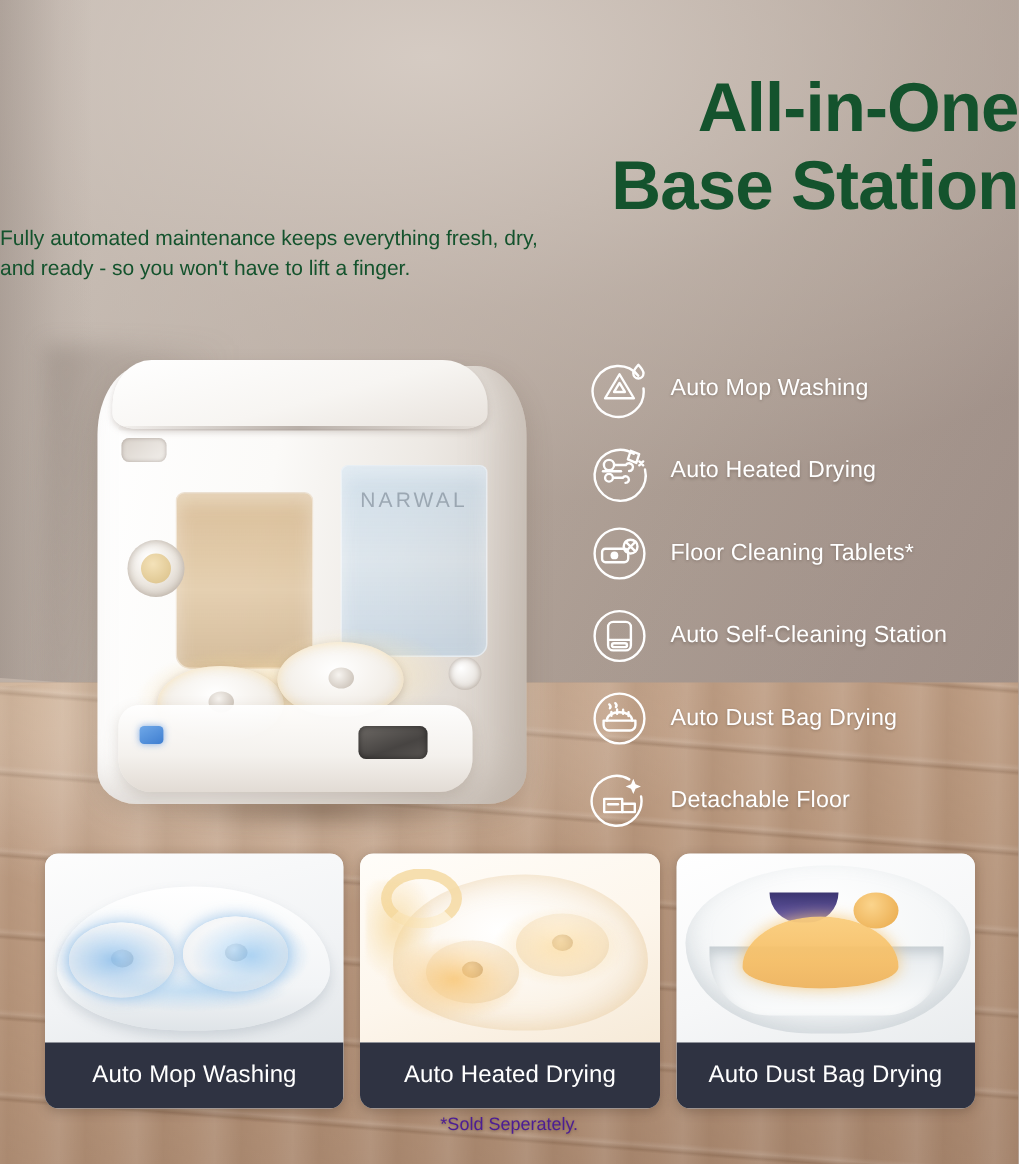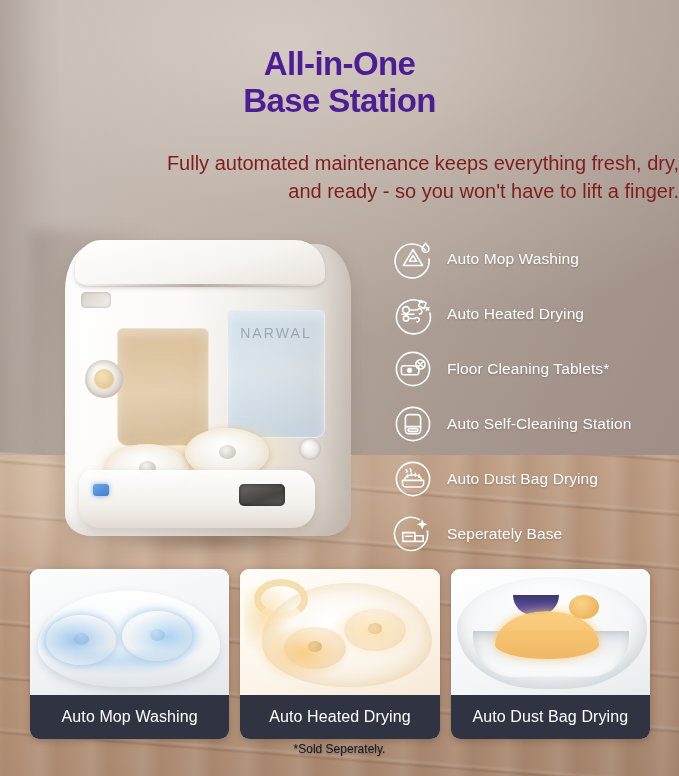--- a/index.html
+++ b/index.html
@@ -81,39 +81,39 @@
     transform: skewY(4deg);
     transform-origin: left top;
     opacity: .85;
   }
 
   
   .headline {
     position: absolute;
     left: 0; right: 0;
     top: 46px;
-    text-align: center;
-    font-size: 33px;
+    text-align: right;
+    font-size: 46px;
     font-weight: bold;
     line-height: 1.12;
     letter-spacing: -0.6px;
-    color: #4c1d95;
+    color: #14532d;
   }
   .headline .l2 { display: block; }
 
   .subhead {
     position: absolute;
     left: 0; right: 0;
     top: 149px;
-    text-align: right;
-    font-size: 20px;
+    text-align: left;
+    font-size: 14px;
     line-height: 1.42;
-    color: #7f1d1d;
-  }
-  .subhead .s2 { display: block; margin-left: 44px; }
+    color: #14532d;
+  }
+  .subhead .s2 { display: block; }
 
   
   .features {
     position: absolute;
     left: 392px;
     top: 231px;
     width: 285px;
   }
   .feature-row {
     display: flex;
@@ -389,21 +389,21 @@
     background: linear-gradient(180deg,#3b3570,#6d5fb0);
   }
 
   
   .footnote {
     position: absolute;
     left: 0; right: 0;
     top: 742px;
     text-align: center;
     font-size: 12px;
-    color: #0f172a;
+    color: #4c1d95;
     text-shadow: 0 1px 2px rgba(70,50,36,0.45);
   }
 </style>
 </head>
 <body>
 
 <div class="canvas">
 
   <div class="wall"></div>
   <div class="wall-corner"></div>
@@ -514,21 +514,21 @@
     <div class="feature-row">
       <span class="feature-icon">
         <svg viewBox="0 0 42 42" fill="none" stroke="#ffffff" stroke-width="1.6" stroke-linecap="round" stroke-linejoin="round">
           <path d="M27.5 6.6A16.6 16.6 0 1 0 35.4 18"></path>
           <path d="M10.8 19.6h12v8.8h-12z"></path>
           <path d="M22.8 22.8h8.4v5.6h-8.4z"></path>
           <path d="M13.4 23.2h6.6"></path>
           <path d="M30.2 6.2l1.5 3.6 3.6 1.5-3.6 1.5-1.5 3.6-1.5-3.6-3.6-1.5 3.6-1.5z" fill="#ffffff" stroke="none"></path>
         </svg>
       </span>
-      <span class="feature-label">Seperately Base</span>
+      <span class="feature-label">Detachable Floor</span>
     </div>
 
   </div>
 
   <div class="panels">
 
     <div class="panel">
       <div class="panel-photo">
         <div class="p1-bg"></div>
         <div class="p1-base"></div>

